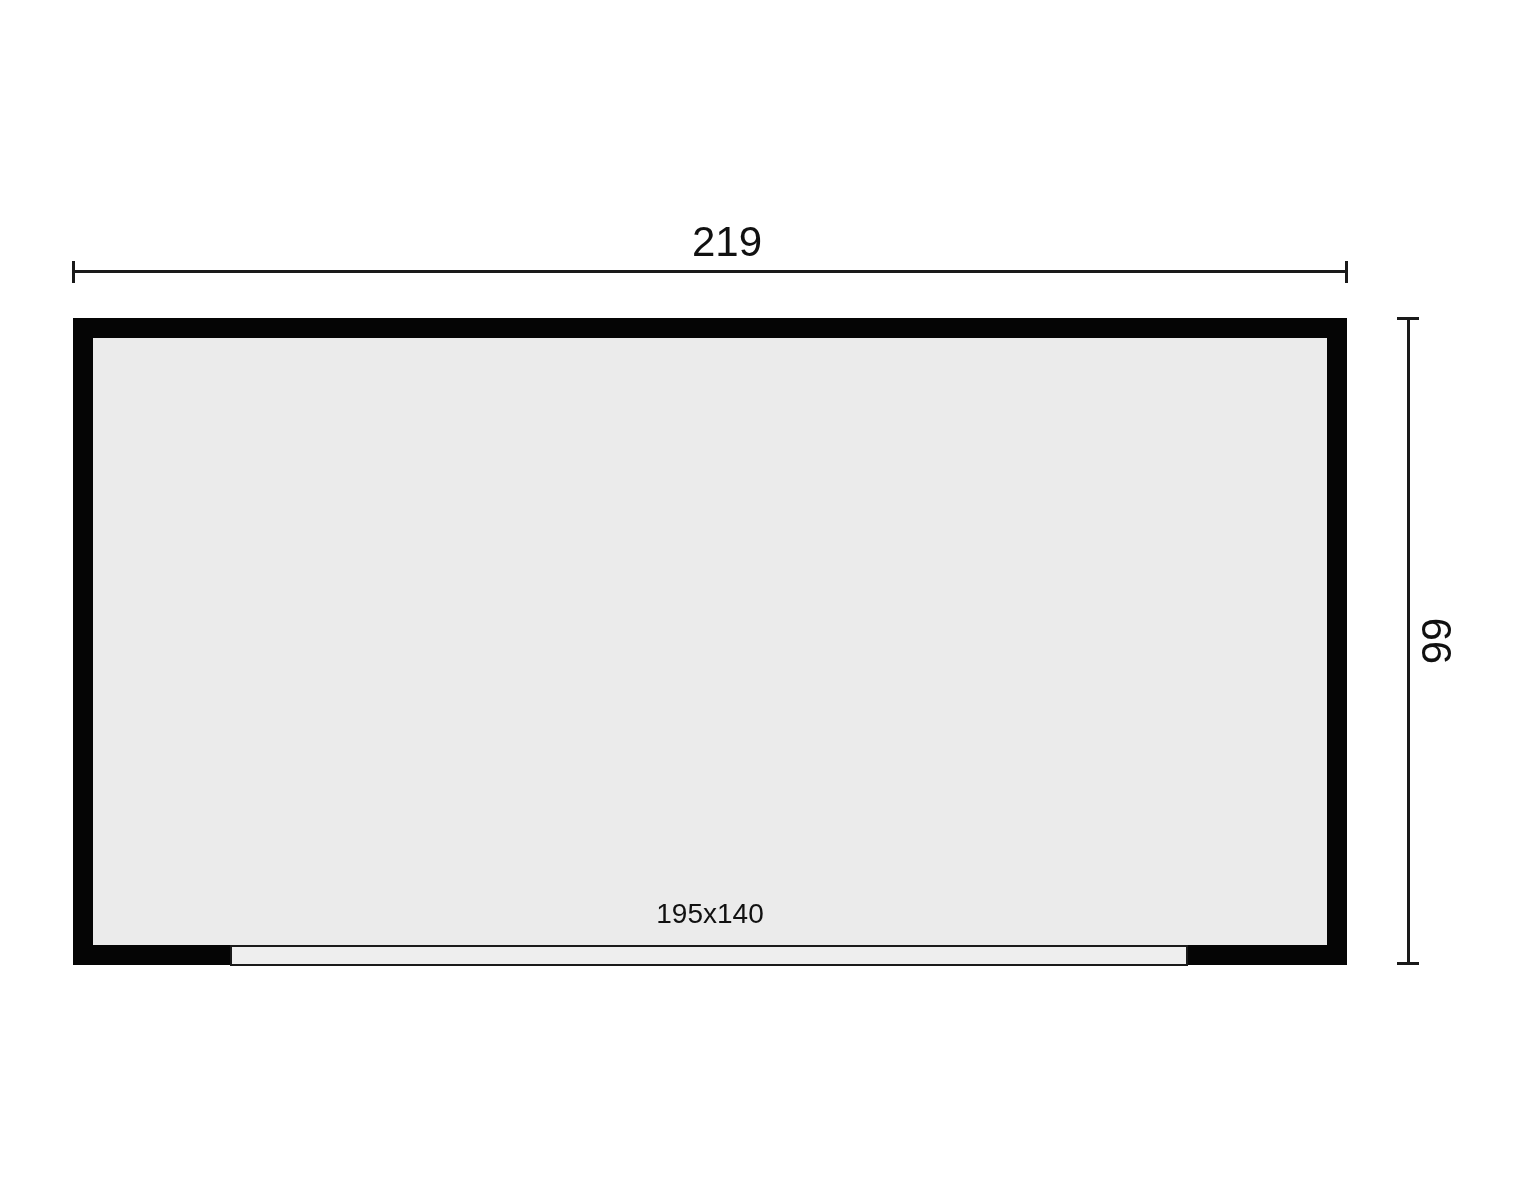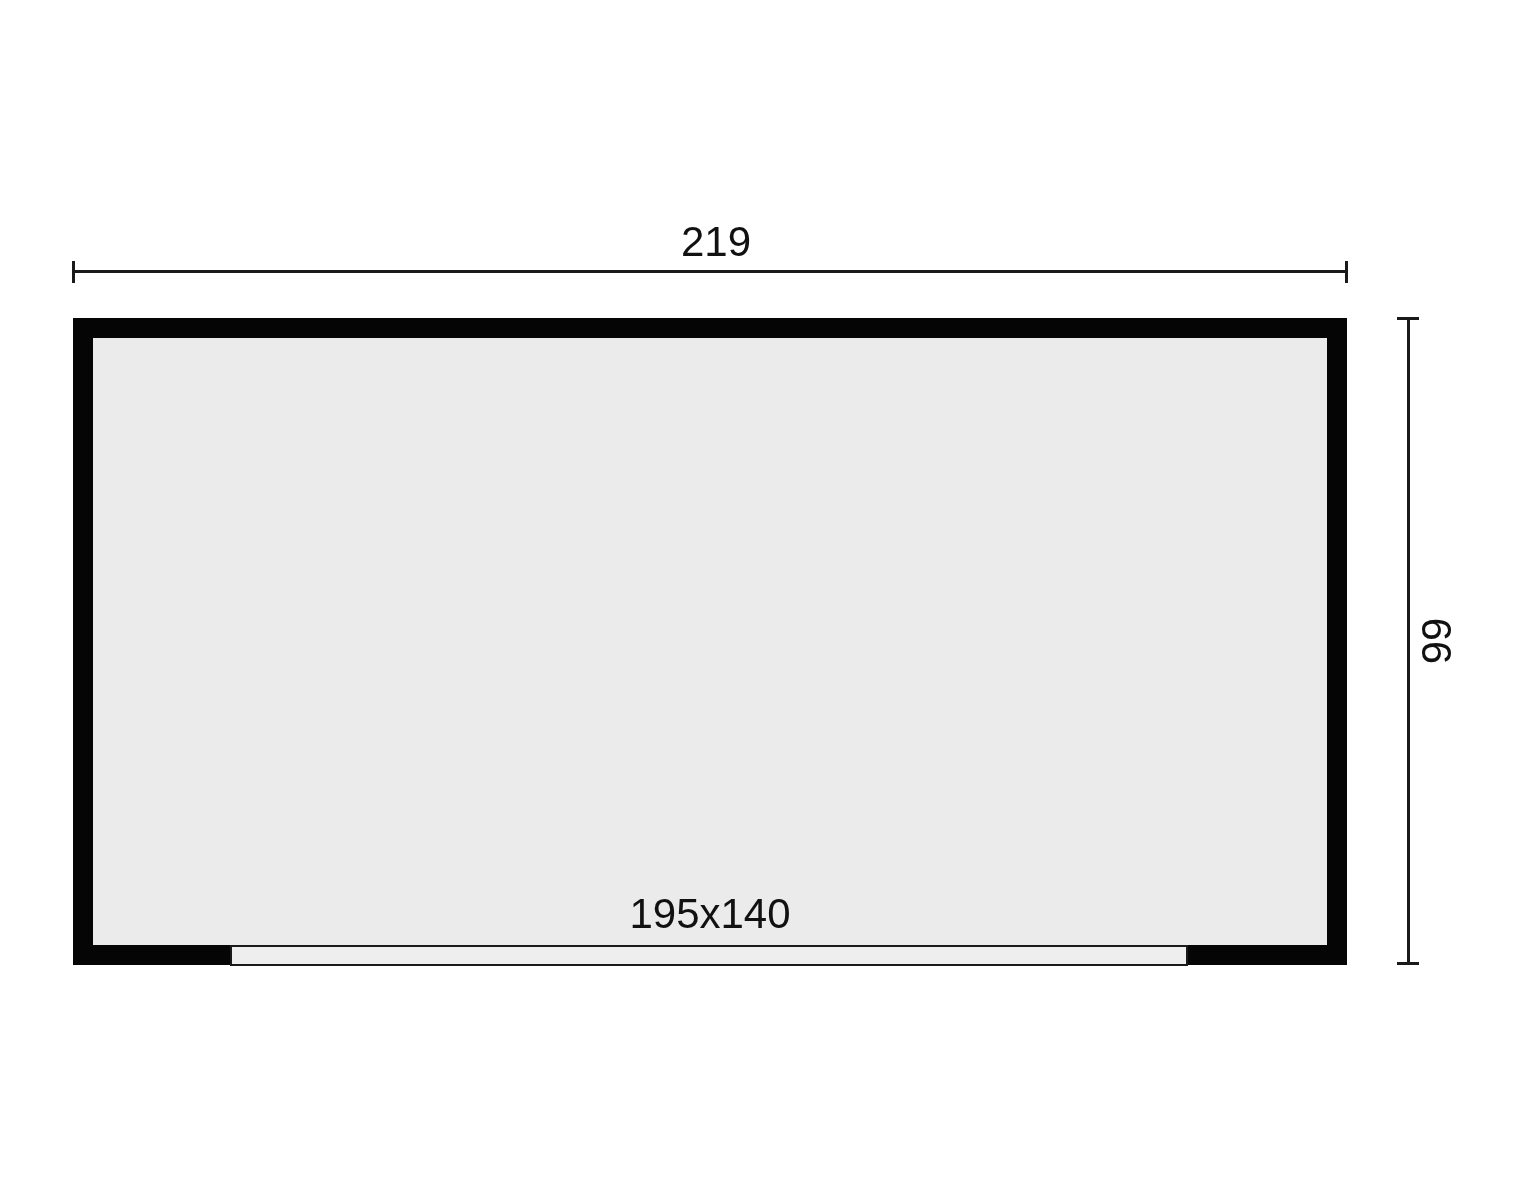--- a/index.html
+++ b/index.html
@@ -13,21 +13,21 @@
     width: 1530px;
     height: 1188px;
     background: #ffffff;
     overflow: hidden;
     color: var(--text, #111111);
   }
 
   
   .dim-label-top {
     position: absolute;
-    left: 79px;
+    left: 90px;
     top: 220px;
     width: 1274px;
     text-align: center;
     font-size: 42px;
     line-height: 44px;
     color: var(--text, #111111);
   }
   .dim-line-top {
     position: absolute;
     left: 73px;
@@ -72,21 +72,21 @@
     box-sizing: border-box;
     background: var(--opening-fill, #eeeeee);
     border: 2px solid var(--dimension-line, #1a1a1a);
   }
   .opening-label {
     position: absolute;
     left: 73px;
     top: 892px;
     width: 1274px;
     text-align: center;
-    font-size: 42px;
+    font-size: 28px;
     line-height: 44px;
     color: var(--text, #111111);
   }
 
   
   .dim-line-right {
     position: absolute;
     left: 1407px;
     top: 318px;
     width: 3px;

